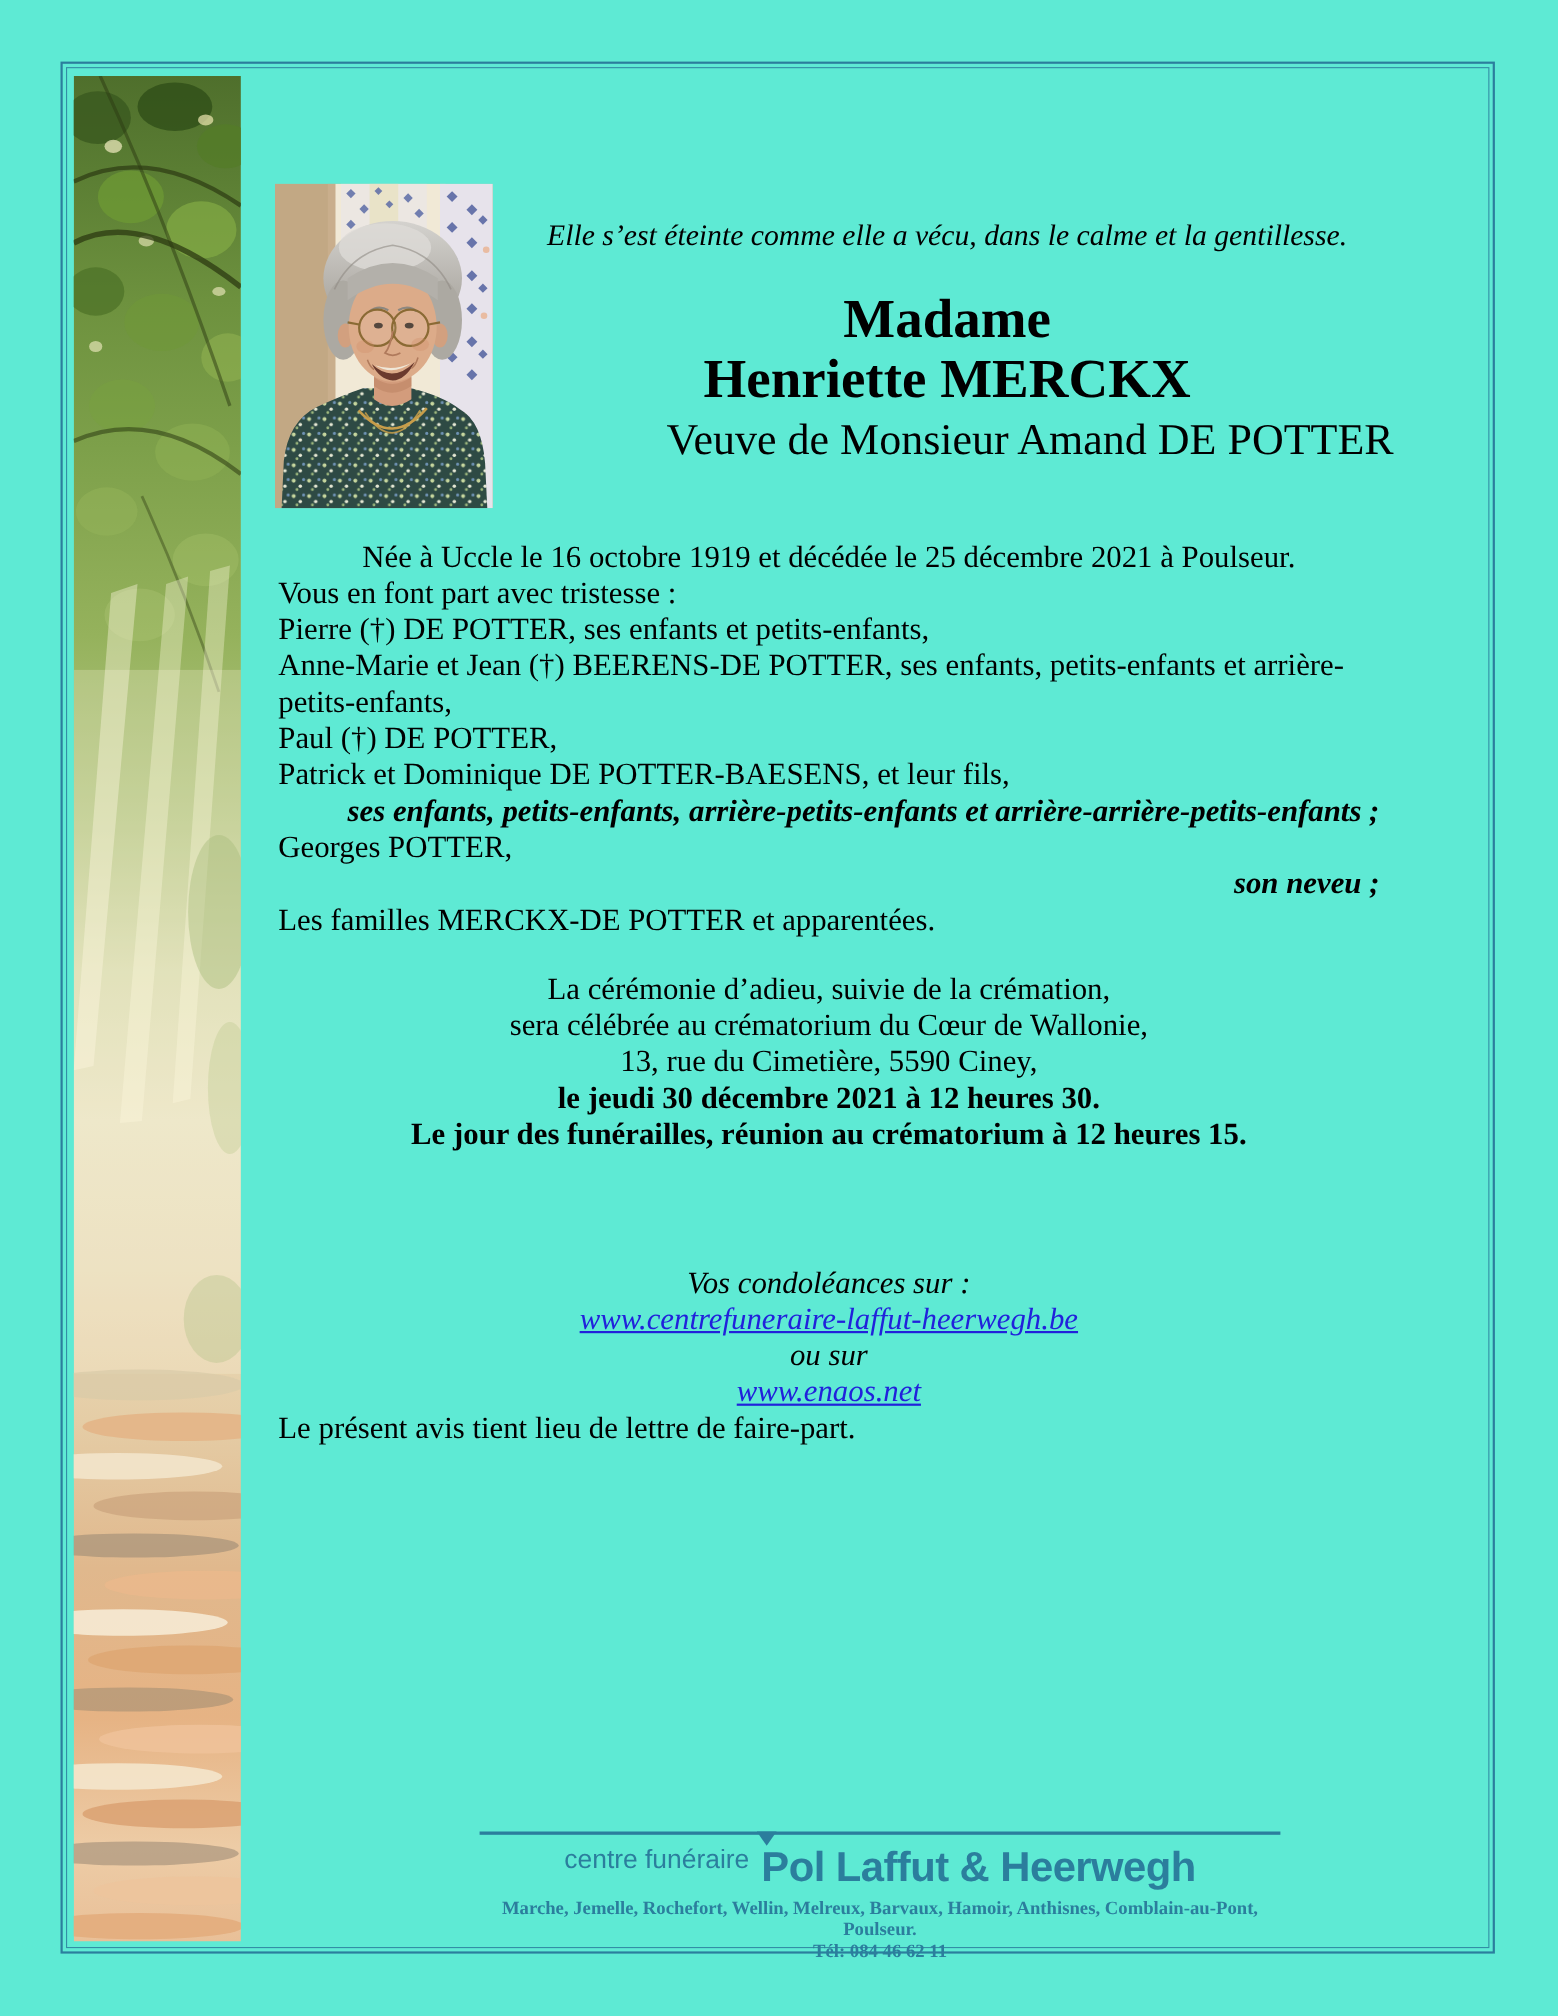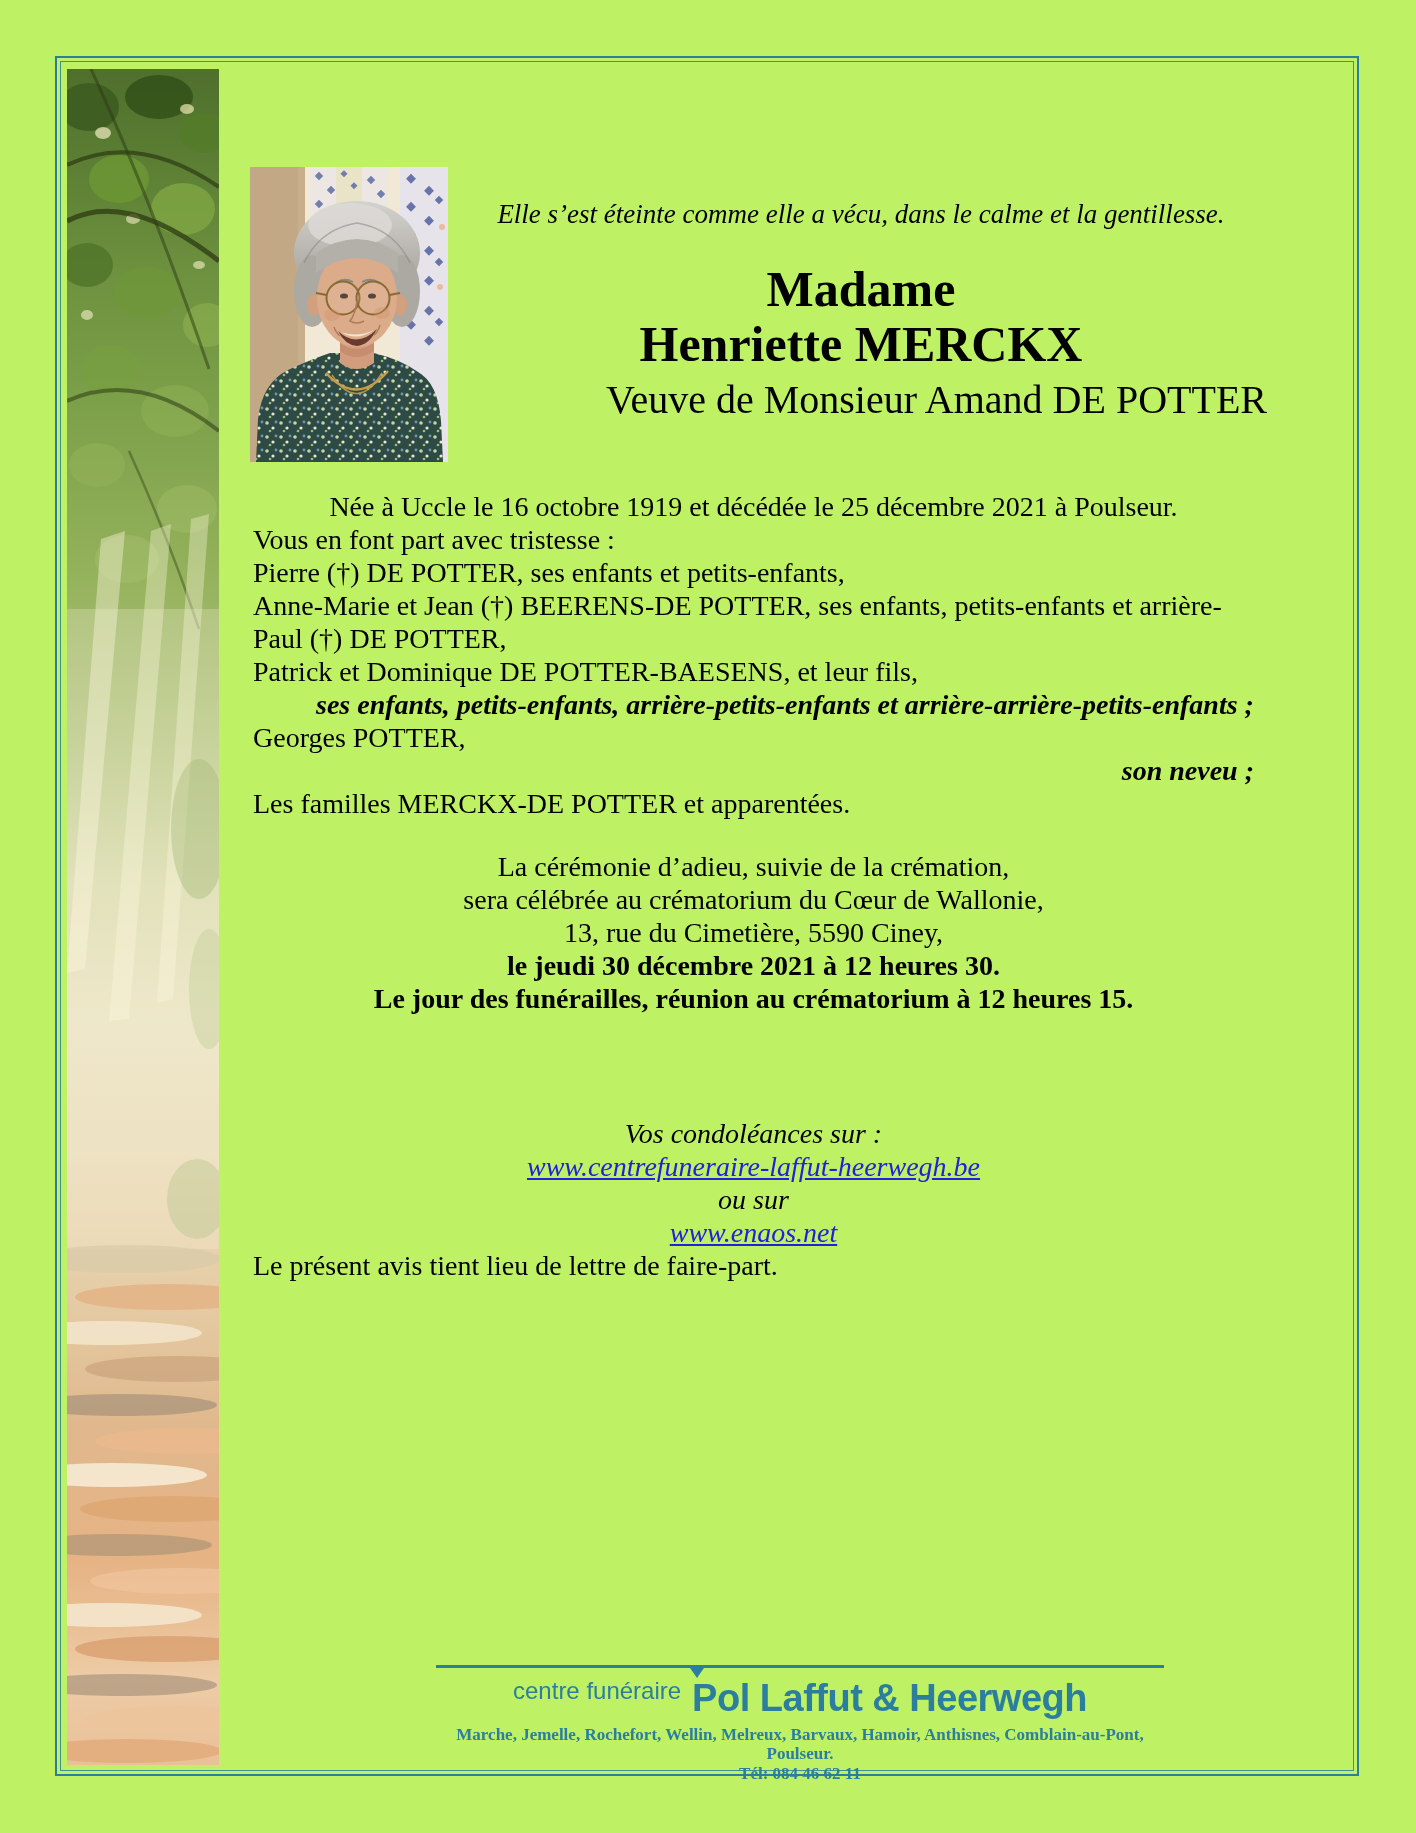--- a/index.html
+++ b/index.html
@@ -3,21 +3,21 @@
 <meta charset="utf-8">
 <style>
   :root {
     --teal: #2B7E9D;
     --link_blue: #2121DB;
     --text: #000000;
   }
   * { margin:0; padding:0; box-sizing:border-box; }
   html,body { background:#ffffff; }
   .page {
-    position:relative; width:1416px; height:1833px; background:#bef264;
+    position:relative; width:1416px; height:1833px; background:#5eead4;
     font-family:"Liberation Serif","DejaVu Serif",serif; color:var(--text);
     overflow:hidden;
   }
   
   .frame-outer {
     position:absolute; left:55px; top:56px; width:1304px; height:1720px;
     border:2px solid var(--teal);
   }
   .frame-inner { position:absolute; inset:3px; border:1px solid var(--teal); opacity:.85; }
 
@@ -276,20 +276,21 @@
     </div>
     <div class="subtitle">Veuve de Monsieur Amand DE POTTER</div>
   </div>
 
   <div class="content">
     <p class="birth-death">Née à Uccle le 16 octobre 1919 et décédée le 25 décembre 2021 à Poulseur.</p>
     <p class="intro">Vous en font part avec tristesse :</p>
 
     <p>Pierre (†) DE POTTER, ses enfants et petits-enfants,</p>
     <p>Anne-Marie et Jean (†) BEERENS-DE POTTER, ses enfants, petits-enfants et arrière-</p>
+    <p>petits-enfants,</p>
     <p>Paul (†) DE POTTER,</p>
     <p>Patrick et Dominique DE POTTER-BAESENS, et leur fils,</p>
     <p class="descendants">ses enfants, petits-enfants, arrière-petits-enfants et arrière-arrière-petits-enfants ;</p>
 
     <p class="nephew">Georges POTTER,</p>
     <p class="nephew-role">son neveu ;</p>
 
     <p class="families">Les familles MERCKX-DE POTTER et apparentées.</p>
 
     <div class="ceremony">

